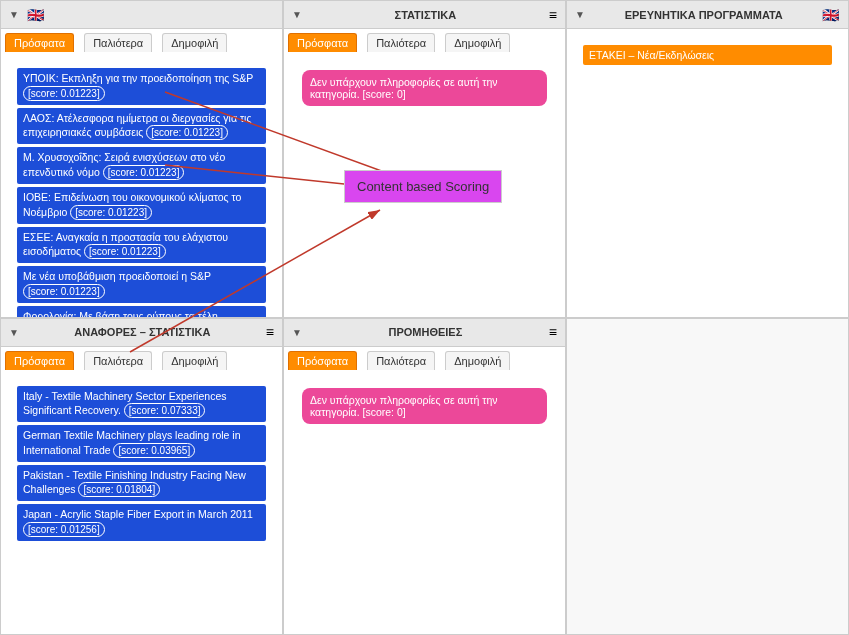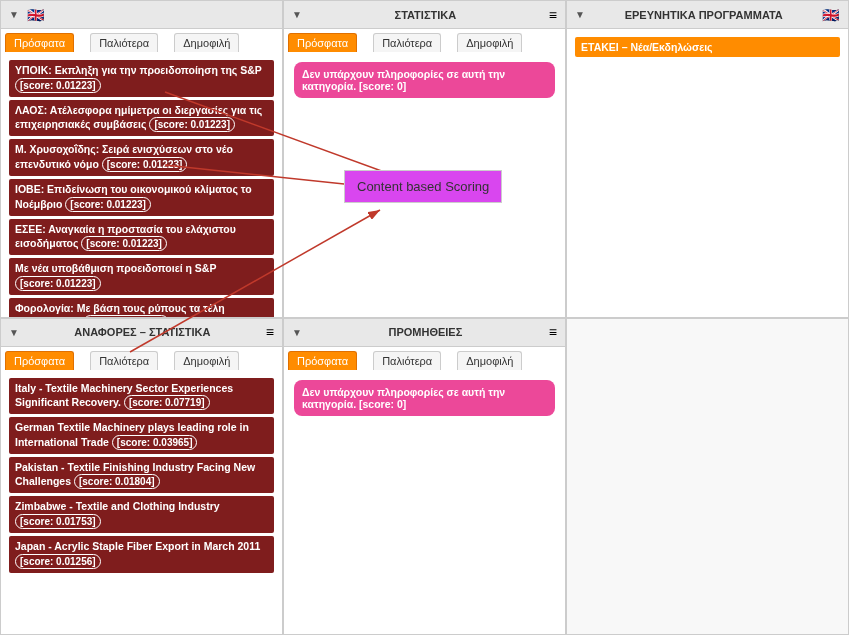--- a/index.html
+++ b/index.html
@@ -48,46 +48,45 @@
       color: #333;
     }
     .panel-header-flag {
       font-size: 14px;
       margin-left: 4px;
     }
     .tabs {
       display: flex;
       padding: 4px 4px 0;
       background: #fff;
-      gap: 16px;
+      gap: 10px;
     }
     .tab {
       padding: 3px 8px;
       border: 1px solid #ccc;
       border-bottom: none;
       background: #f5f5f5;
       cursor: pointer;
       font-size: 11px;
       color: #333;
       border-radius: 3px 3px 0 0;
     }
     .tab.active {
       background: #ff8c00;
       color: #fff;
       border-color: #e07000;
     }
     .panel-content {
       flex: 1;
       overflow-y: auto;
-      padding: 8px;
+      padding: 16px;
       background: #fff;
-      font-weight: bold;
     }
     .news-item {
-      background: #7f1d1d;
+      background: #1d4ed8;
       color: #fff;
       padding: 4px 6px;
       margin-bottom: 3px;
       border-radius: 2px;
       font-size: 10.5px;
       line-height: 1.3;
     }
     .news-item .score-badge {
       display: inline-block;
       border: 1px solid #fff;
@@ -198,24 +197,23 @@
       <span class="panel-header-arrow">▼</span>
       <span class="panel-header-title">ΑΝΑΦΟΡΕΣ – ΣΤΑΤΙΣΤΙΚΑ</span>
       <span class="panel-header-flag">≡</span>
     </div>
     <div class="tabs">
       <div class="tab active">Πρόσφατα</div>
       <div class="tab">Παλιότερα</div>
       <div class="tab">Δημοφιλή</div>
     </div>
     <div class="panel-content scrollable">
-      <div class="news-item">Italy - Textile Machinery Sector Experiences Significant Recovery. <span class="score-badge">[score: 0.07719]</span></div>
+      <div class="news-item">Italy - Textile Machinery Sector Experiences Significant Recovery. <span class="score-badge">[score: 0.07333]</span></div>
       <div class="news-item">German Textile Machinery plays leading role in International Trade <span class="score-badge">[score: 0.03965]</span></div>
       <div class="news-item">Pakistan - Textile Finishing Industry Facing New Challenges <span class="score-badge">[score: 0.01804]</span></div>
-      <div class="news-item">Zimbabwe - Textile and Clothing Industry <span class="score-badge">[score: 0.01753]</span></div>
       <div class="news-item">Japan - Acrylic Staple Fiber Export in March 2011 <span class="score-badge">[score: 0.01256]</span></div>
     </div>
   </div>
 
   <div class="panel">
     <div class="panel-header">
       <span class="panel-header-arrow">▼</span>
       <span class="panel-header-title">ΠΡΟΜΗΘΕΙΕΣ</span>
       <span class="panel-header-flag">≡</span>
     </div>

